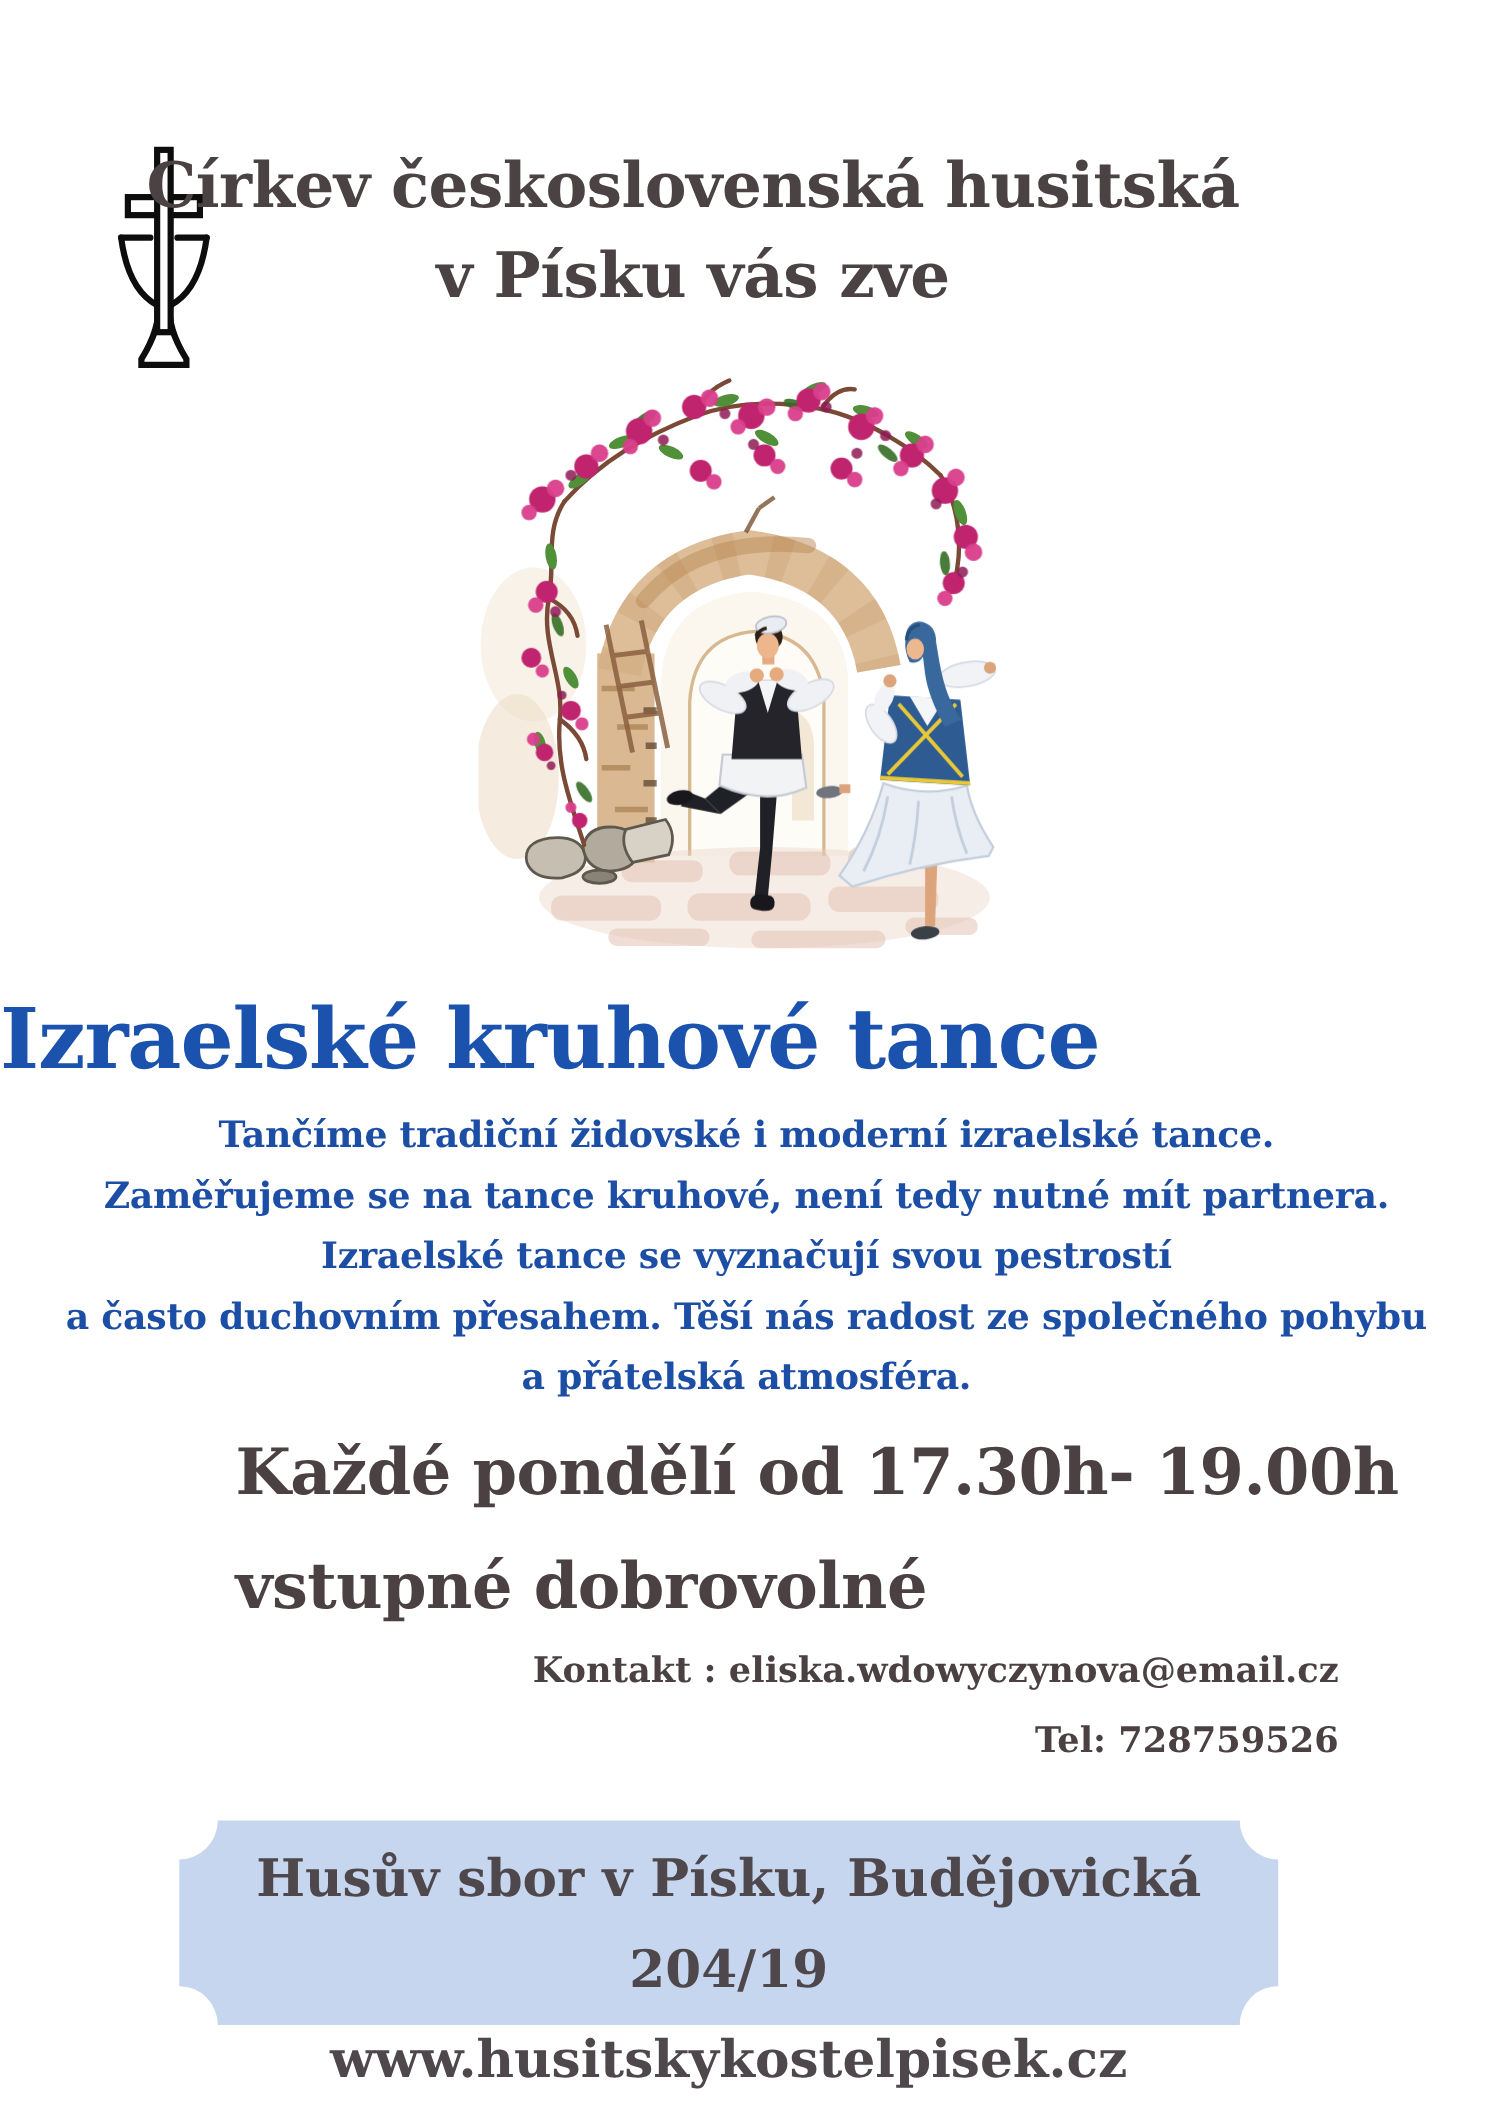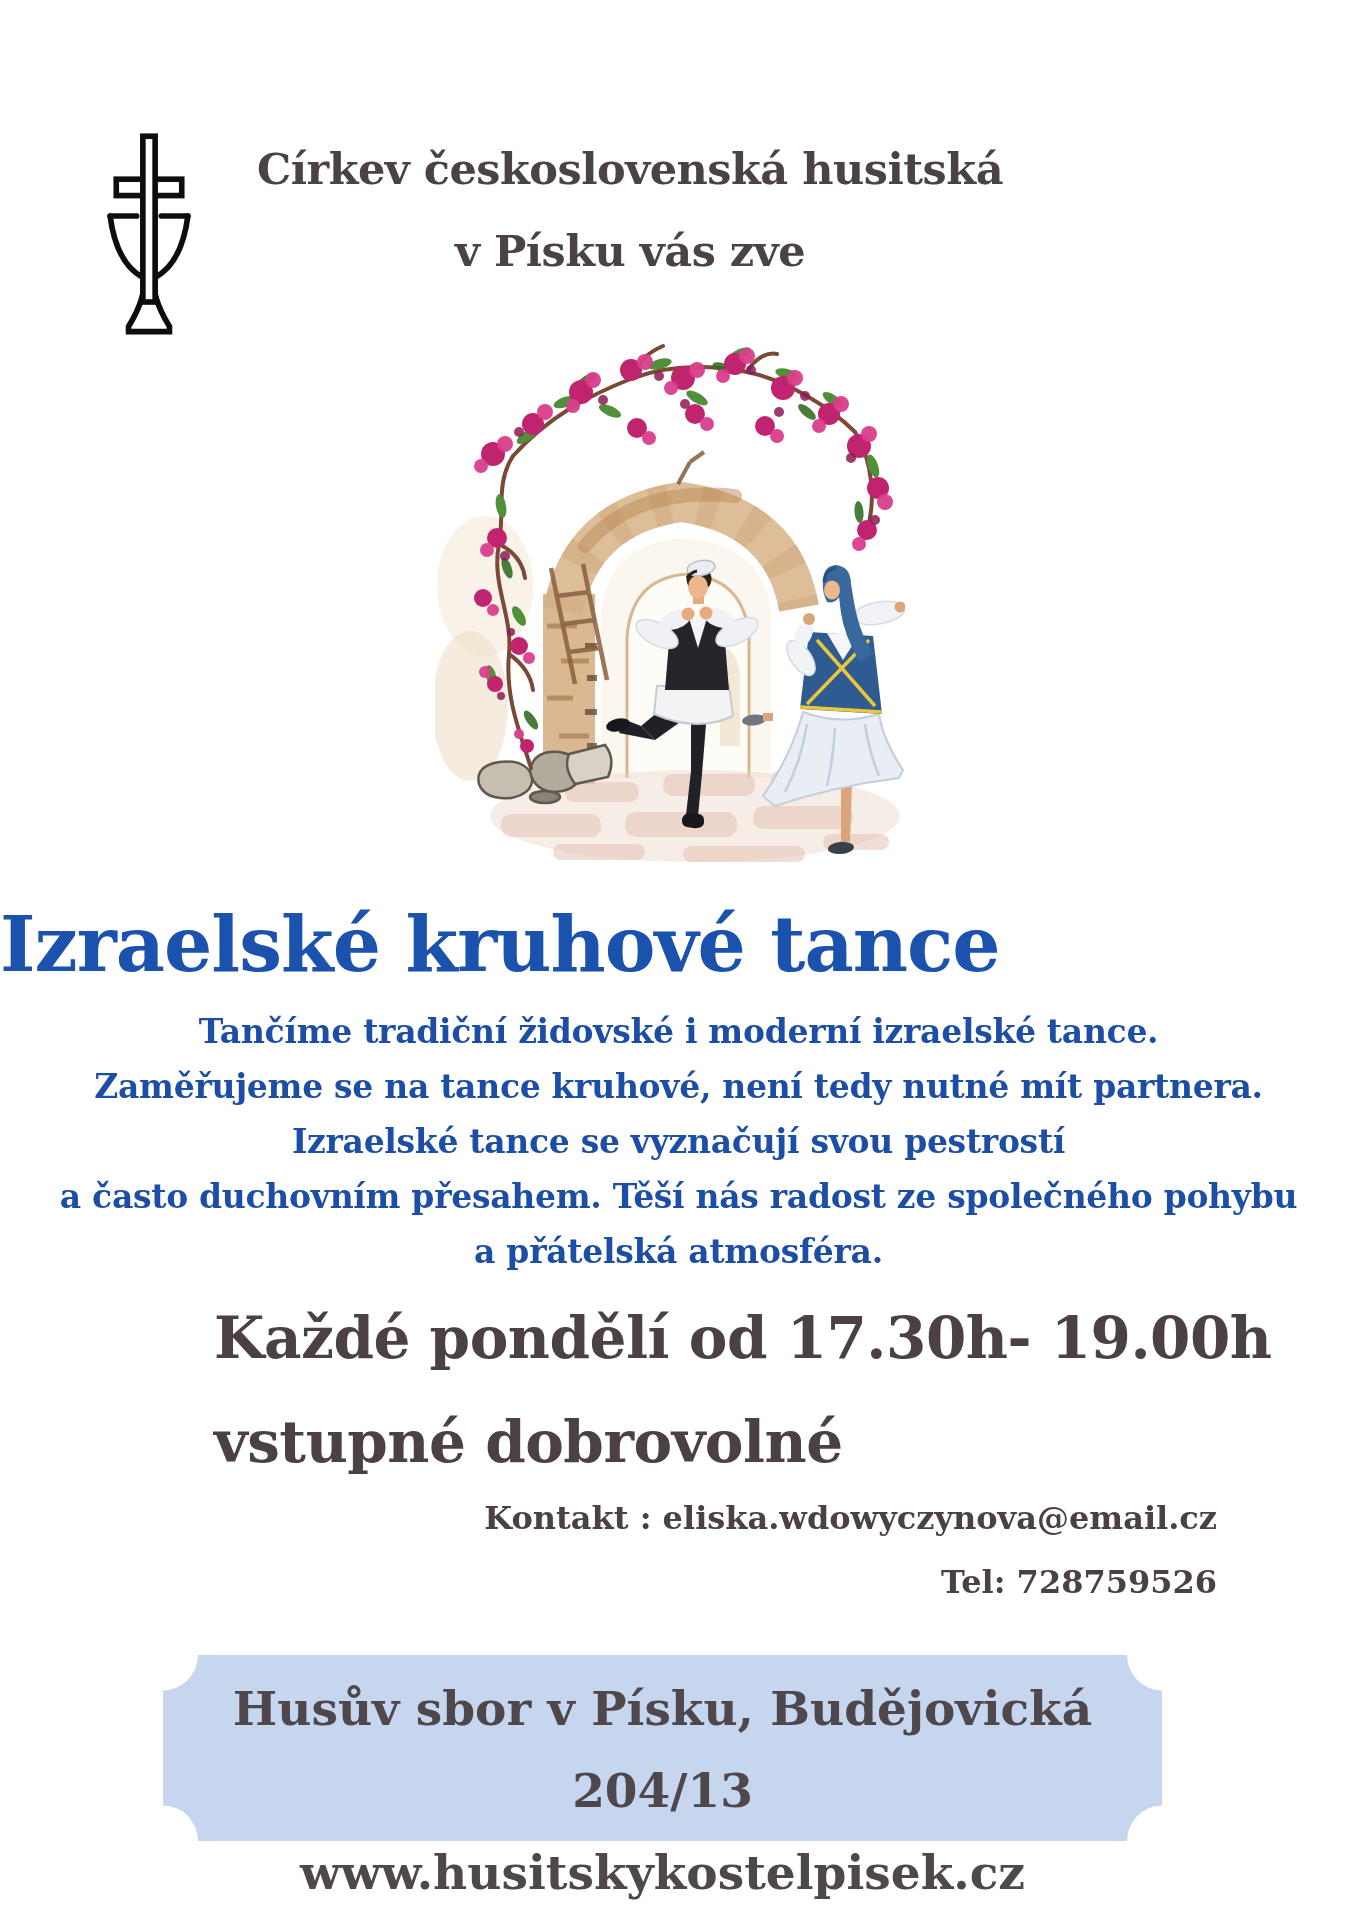--- a/index.html
+++ b/index.html
@@ -4,21 +4,21 @@
 <style>
   * { margin:0; padding:0; box-sizing:border-box; }
   html,body { background:#ffffff; }
   body { width:1357px; height:1920px; position:relative; overflow:hidden;
          font-family:"DejaVu Serif","Liberation Serif",serif; }
   .page { position:absolute; inset:0; background:#ffffff; }
 
   .logo { position:absolute; left:97px; top:126px; width:104px; height:220px; }
 
   .org-heading { position:absolute; left:35px; top:128px; width:1190px;
-    text-align:center; font-weight:bold; font-size:43px; line-height:82px;
+    text-align:center; font-weight:bold; font-size:57px; line-height:82px;
     letter-spacing:-0.5px; color:#4a4243; }
 
   .illustration { position:absolute; left:435px; top:316px; width:470px; height:550px; }
 
   .event-title { position:absolute; left:0; top:900px; width:1357px;
     text-align:left; font-weight:bold; font-size:76px; letter-spacing:-1px;
     color:#1a52ae; }
 
   .intro { position:absolute; left:0; top:1004px; width:1357px; text-align:center;
     font-weight:bold; font-size:33px; line-height:55px; letter-spacing:-0.3px;
@@ -263,18 +263,18 @@
   <div class="contact">
     <div>Kontakt : eliska.wdowyczynova@email.cz</div>
     <div>Tel: 728759526</div>
   </div>
 
   <div class="footer">
     <svg viewBox="0 0 1005 190" width="1005" height="192" preserveAspectRatio="none">
       <path d="M38,3 L967,3 A35,35 0 0 0 1002,38 L1002,152 A35,35 0 0 0 967,187 L38,187 A35,35 0 0 0 3,152 L3,38 A35,35 0 0 0 38,3 Z" fill="#c6d6ee"></path>
     </svg>
     <div class="footer-text">
-      <div>Husův sbor v Písku, Budějovická 204/13</div>
+      <div>Husův sbor v Písku, Budějovická 204/19</div>
       <div>www.husitskykostelpisek.cz</div>
     </div>
   </div>
 
 </div>
 
 </body></html>

